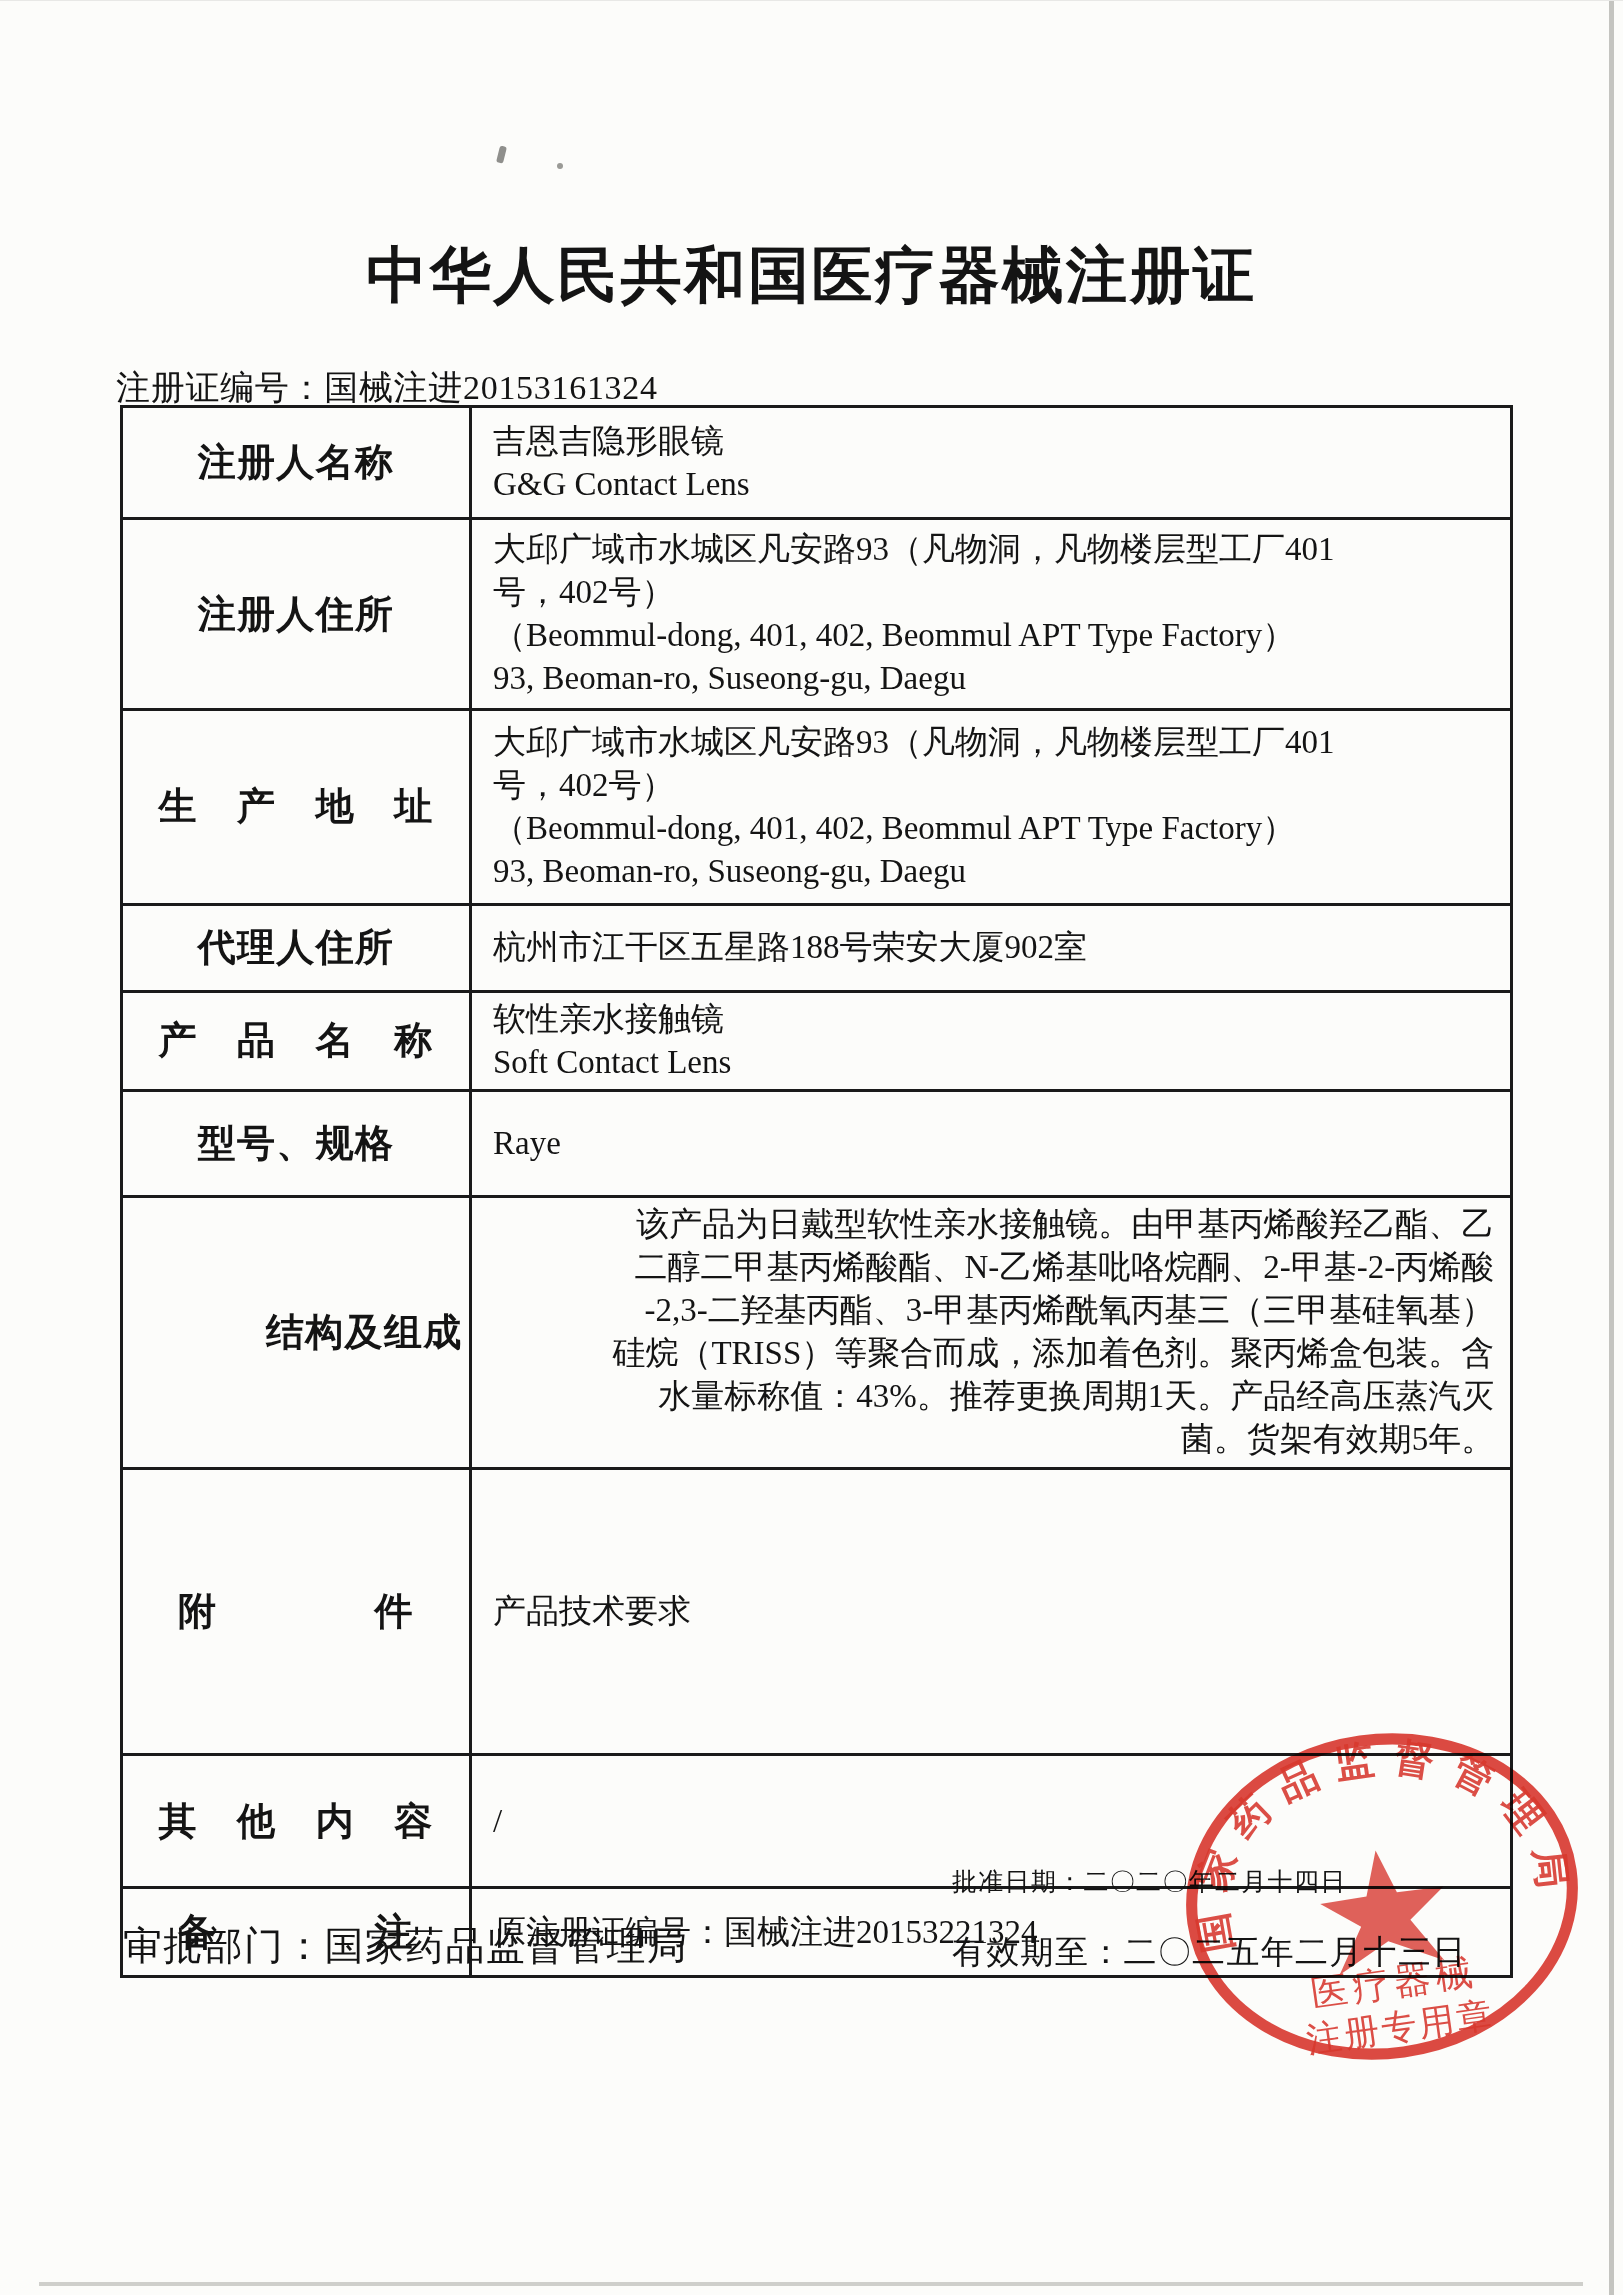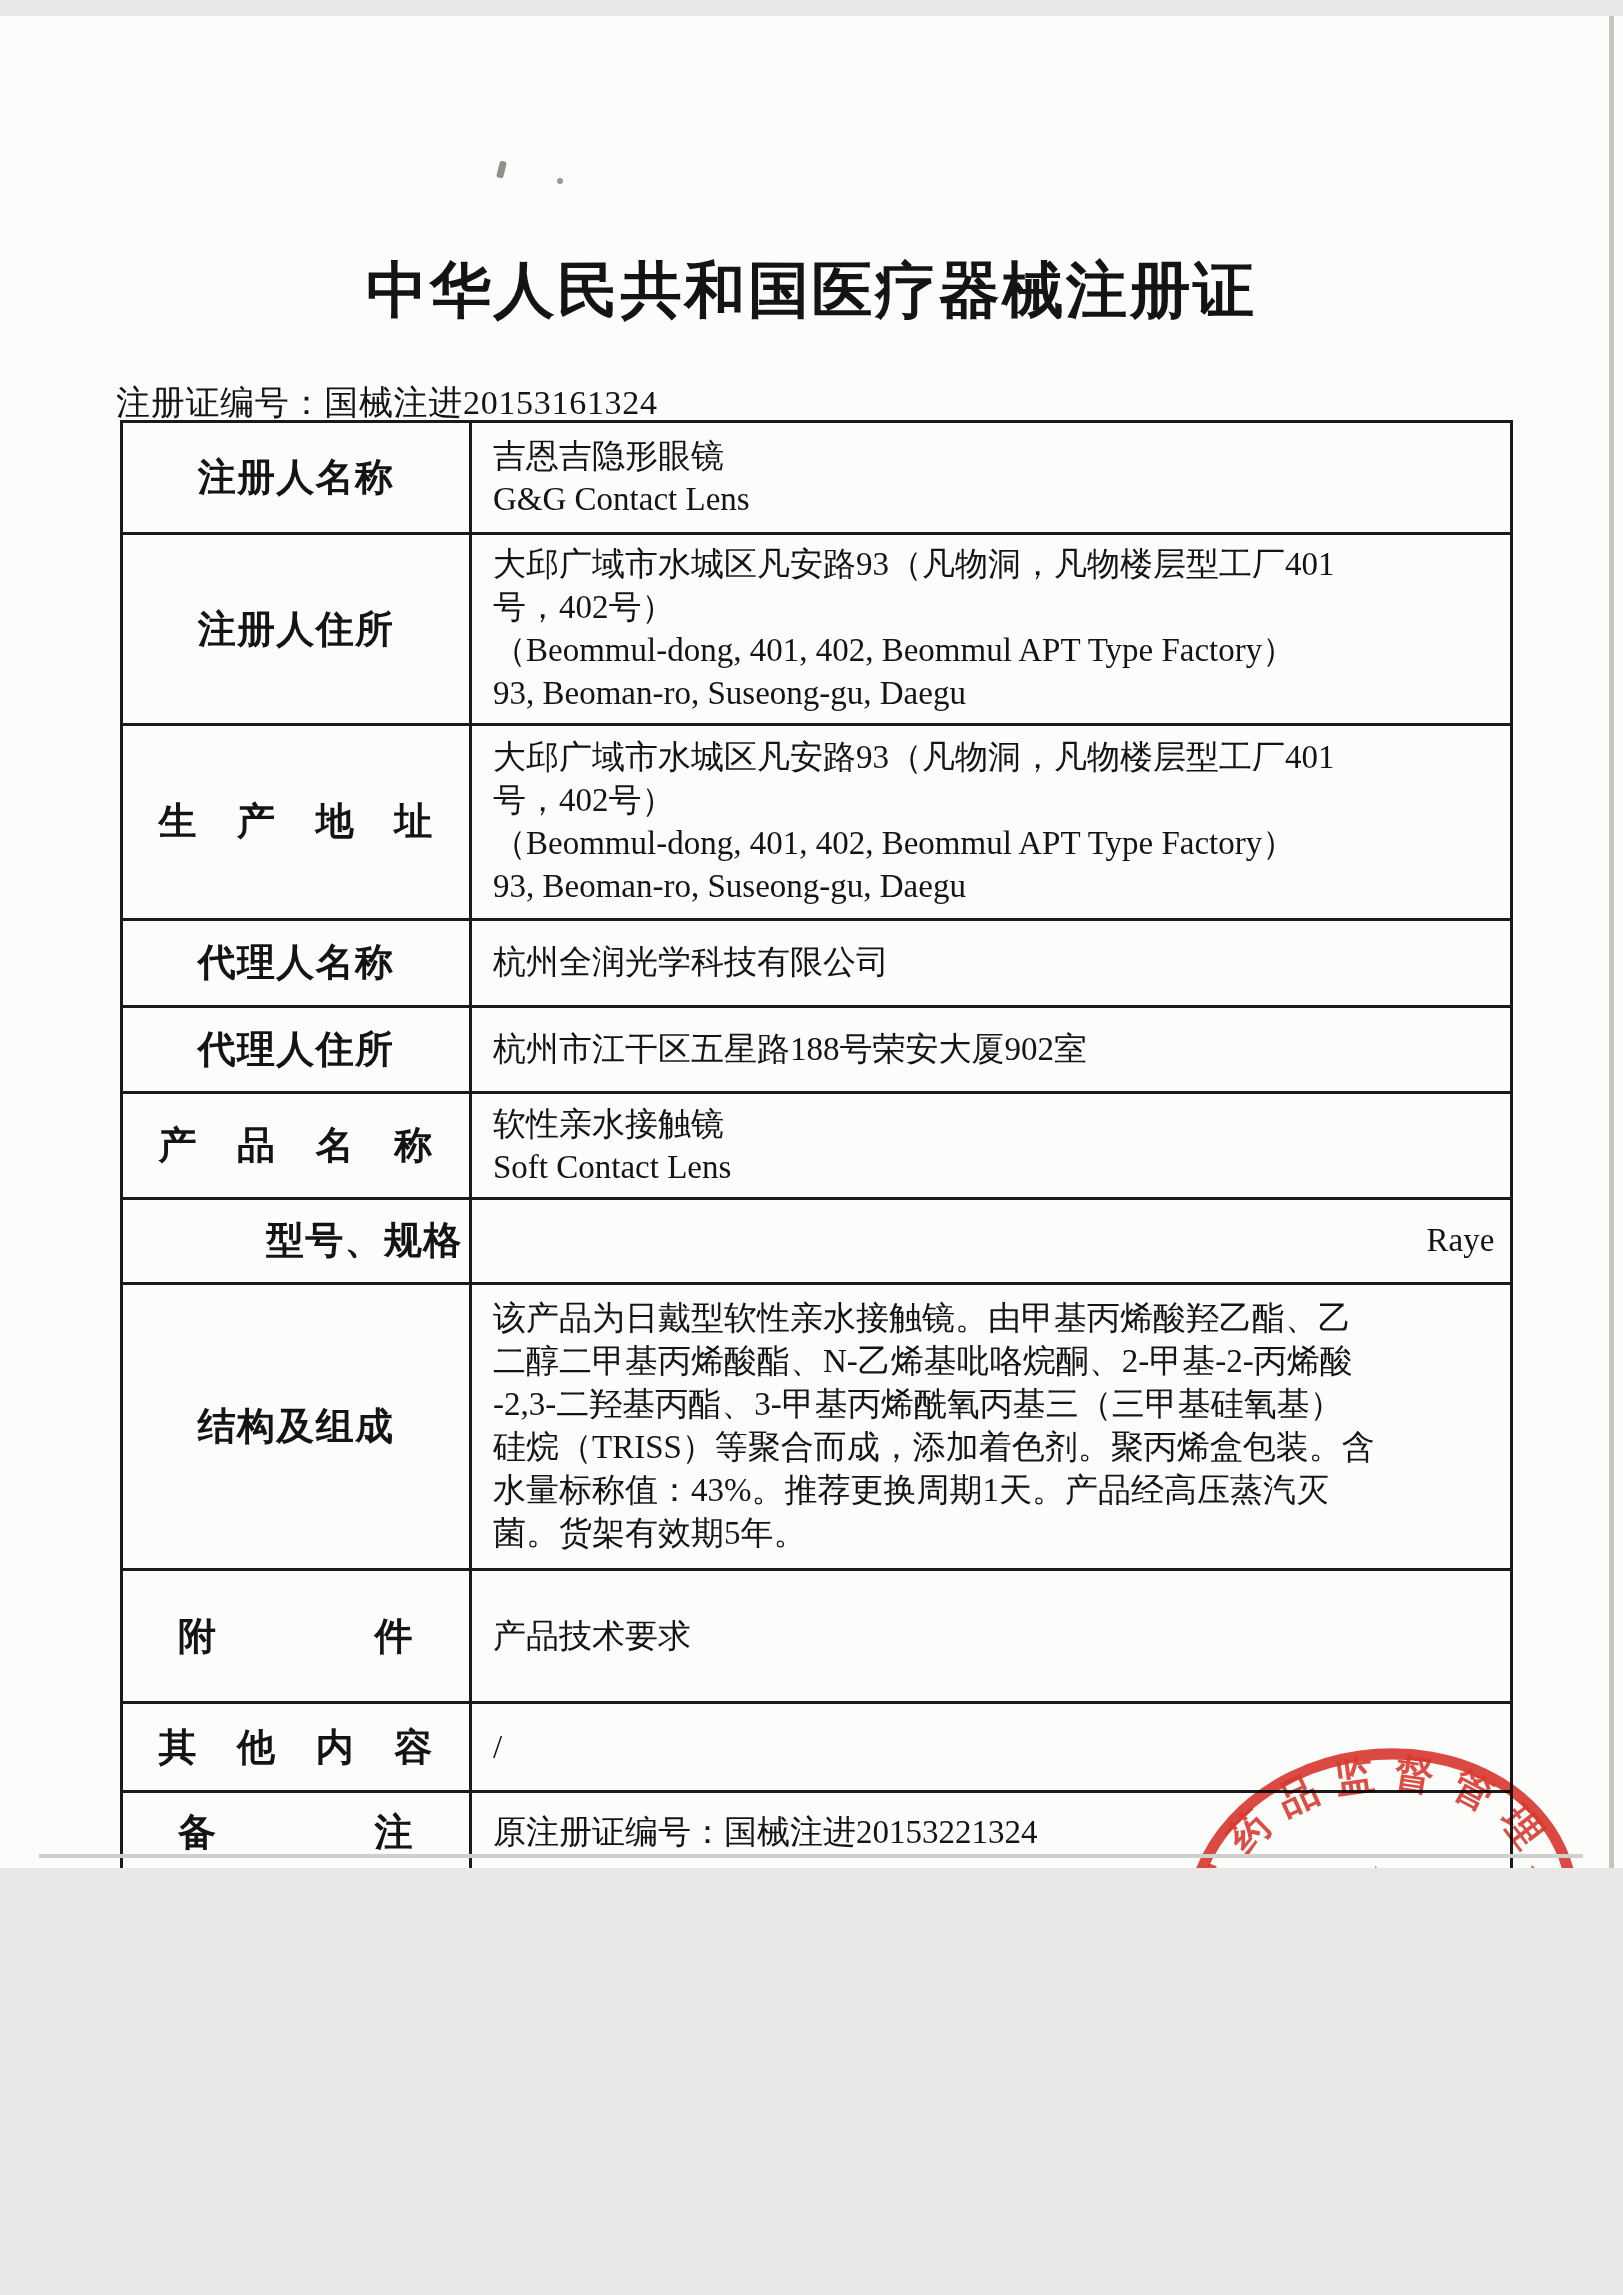--- a/index.html
+++ b/index.html
@@ -1,19 +1,19 @@
 <!DOCTYPE html>
 <html style="font-size:10.5px"><head>
 <meta charset="utf-8">
 <style>
   html,body{margin:0;padding:0;background:#e8e8e6;}
   .page{
     position:relative;
-    width:1623px;height:1852px;
-    margin:16px auto;
+    width:1623px;height:2295px;
+    margin:1px auto;
     background:#fcfcfa;
     overflow:hidden;
     font-family:"Liberation Serif","DejaVu Serif",serif;
     color:#141414;
   }
   
   .edge-right{position:absolute;top:0;right:9.2px;width:4.6px;height:100%;background:#c4c4c0;}
   .edge-bottom{position:absolute;left:39px;bottom:10.5px;width:1544px;height:3.9px;background:#cfcfcb;}
   .speck1{position:absolute;left:498px;top:145px;width:6.5px;height:17px;background:#8f8f8c;border-radius:2.6px;transform:rotate(14deg);}
   .speck2{position:absolute;left:557px;top:162px;width:5.9px;height:5.9px;background:#9a9a96;border-radius:50%;}
@@ -111,24 +111,20 @@
 93, Beoman-ro, Suseong-gu, Daegu</td>
       </tr>
       <tr>
         <th>生　产　地　址</th>
         <td>大邱广域市水城区凡安路93（凡物洞，凡物楼层型工厂401
 号，402号）
 （Beommul-dong, 401, 402, Beommul APT Type Factory）
 93, Beoman-ro, Suseong-gu, Daegu</td>
       </tr>
       <tr>
-        <th>代理人名称</th>
-        <td>杭州全润光学科技有限公司</td>
-      </tr>
-      <tr>
         <th>代理人住所</th>
         <td>杭州市江干区五星路188号荣安大厦902室</td>
       </tr>
       <tr>
         <th>产　品　名　称</th>
         <td>软性亲水接触镜
 Soft Contact Lens</td>
       </tr>
       <tr>
         <th>型号、规格</th>

